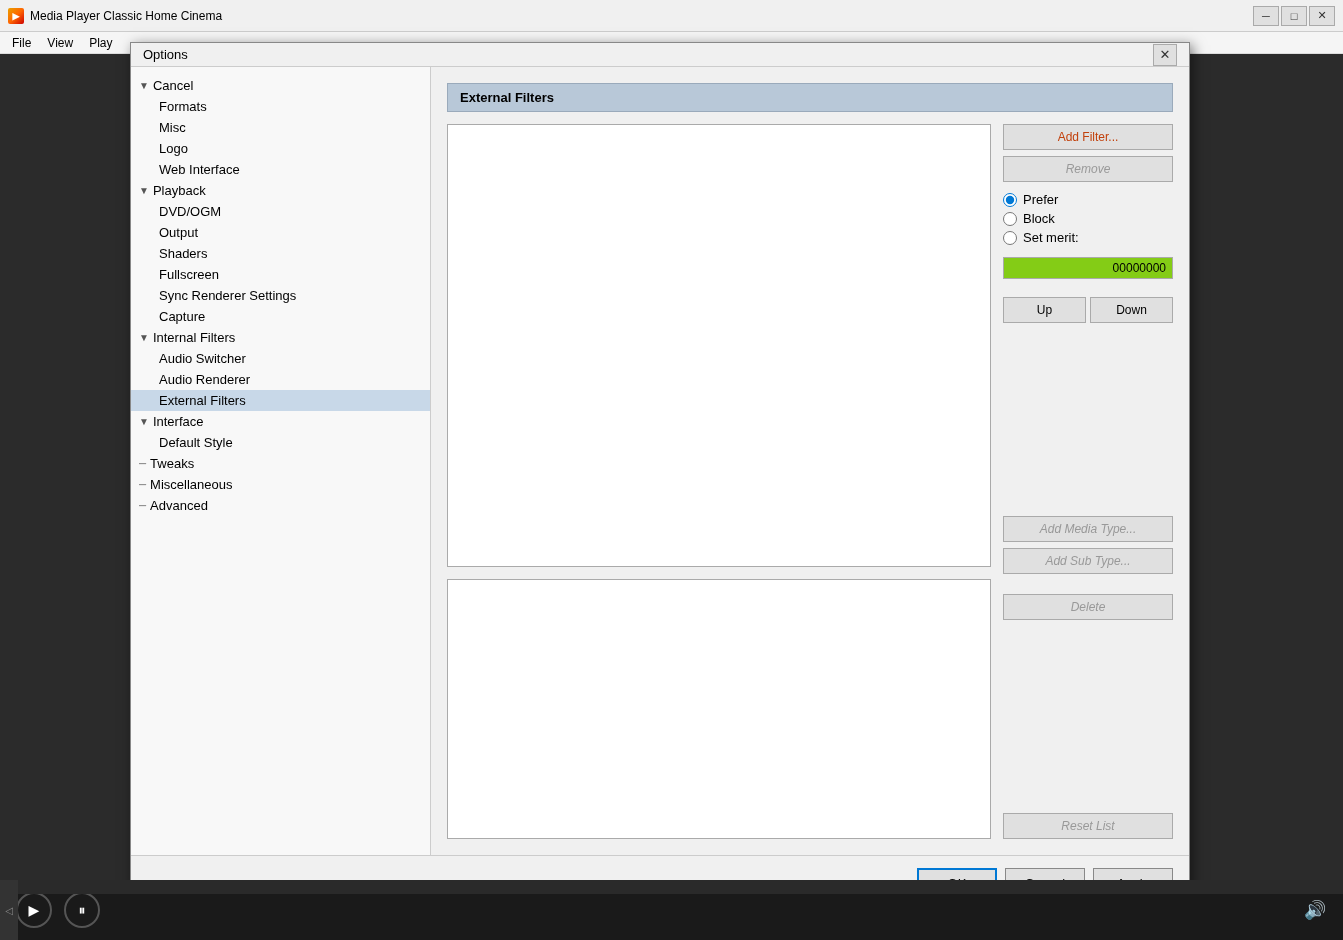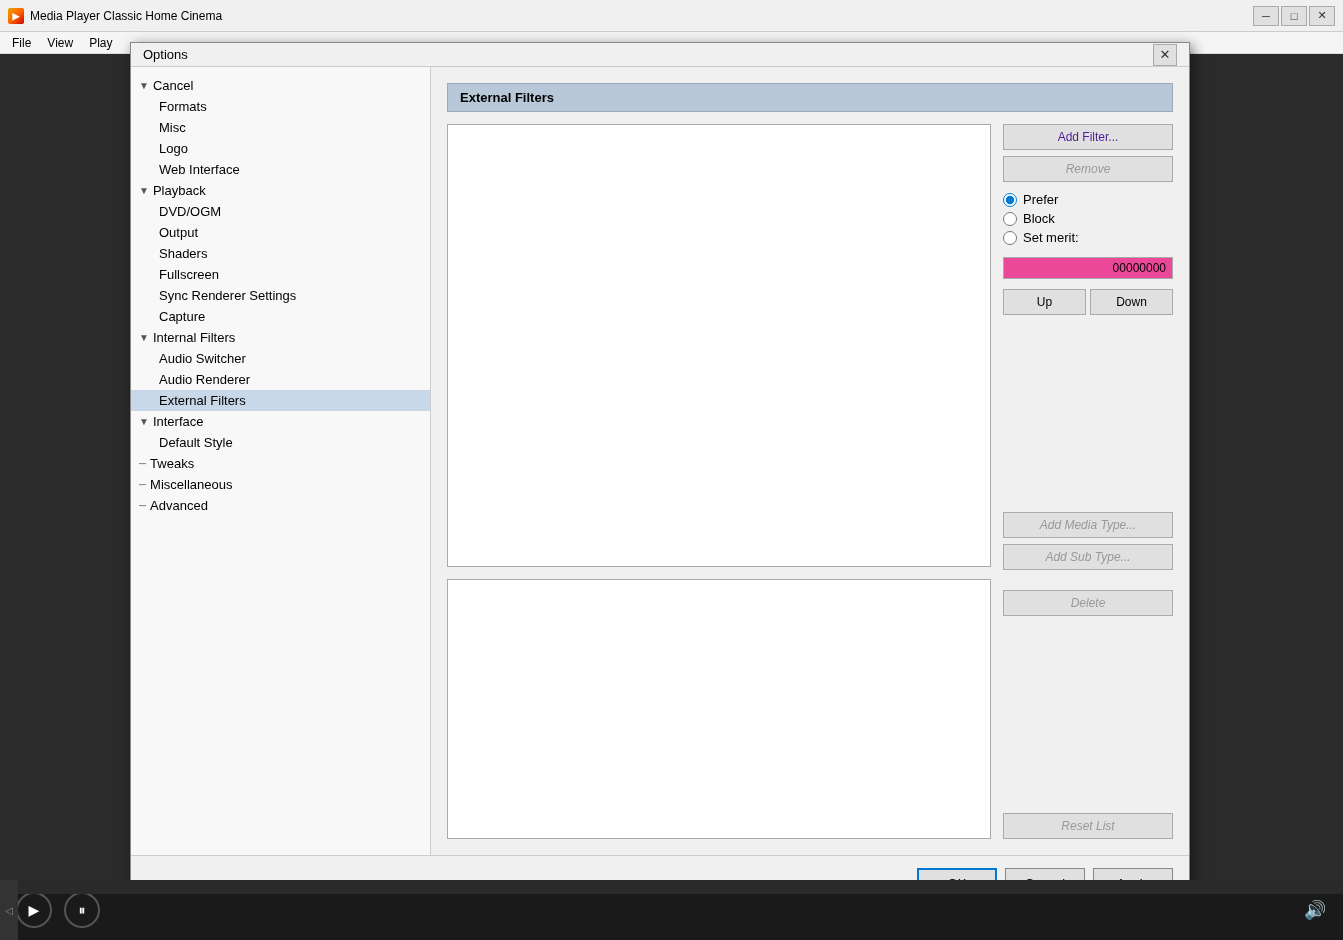--- a/index.html
+++ b/index.html
@@ -202,21 +202,21 @@
       flex-shrink: 0;
     }
 
     .btn {
       background: #e0e0e0;
       border: 1px solid #aaa;
       padding: 5px 8px;
       font-size: 12px;
       cursor: pointer;
       text-align: center;
-      color: #4c1d95;
+      color: #c2410c;
     }
     .btn:disabled, .btn.disabled {
       color: #999;
       cursor: default;
       font-style: italic;
     }
 
     .radio-group {
       display: flex;
       flex-direction: column;
@@ -228,33 +228,33 @@
       align-items: center;
       gap: 6px;
       font-size: 13px;
     }
     .radio-input {
       width: 14px; height: 14px;
       accent-color: #0078d4;
     }
 
     .merit-input {
-      background: #ec4899;
+      background: #84cc16;
       border: 1px solid #aaa;
       padding: 3px 6px;
       font-size: 12px;
       text-align: right;
       width: 100%;
       margin-top: 2px;
     }
 
     .up-down-row {
       display: flex;
       gap: 4px;
-      margin-top: 4px;
+      margin-top: 12px;
       align-items: center;
     }
     .up-down-btn {
       flex: 1;
       background: #e0e0e0;
       border: 1px solid #aaa;
       padding: 5px 4px;
       font-size: 12px;
       cursor: pointer;
       text-align: center;

